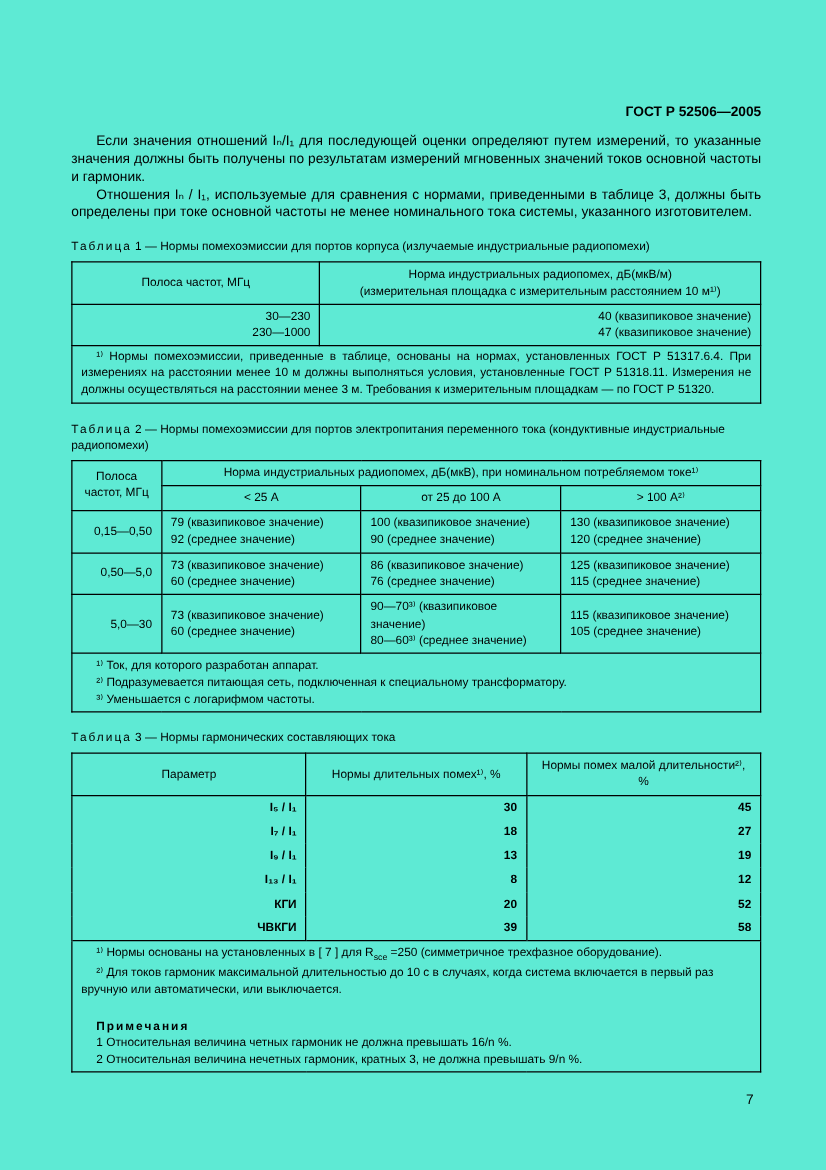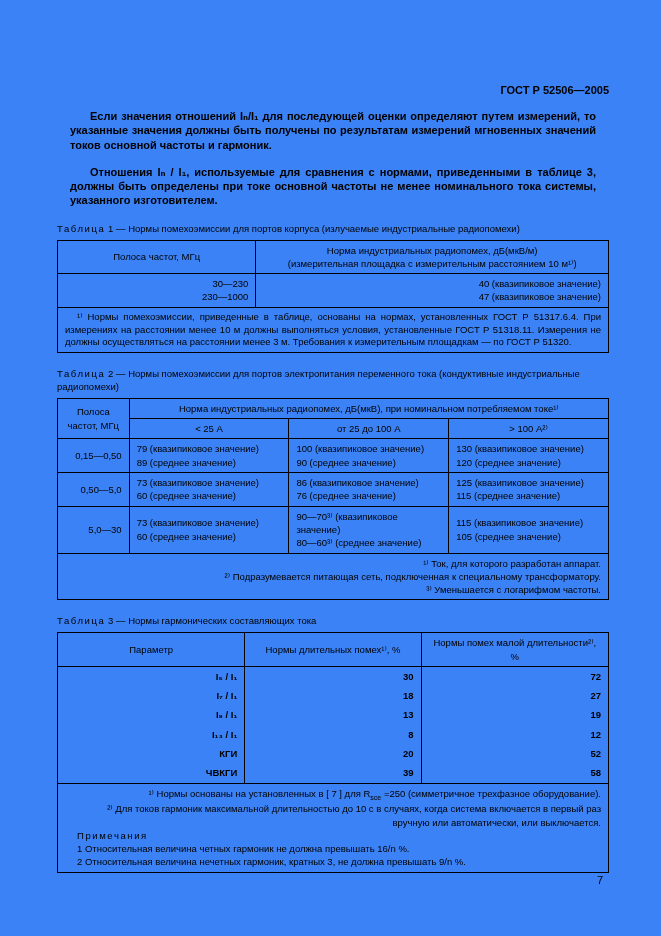--- a/index.html
+++ b/index.html
@@ -1,39 +1,39 @@
 <!DOCTYPE html>
 <html><head>
 <meta charset="utf-8">
 <style>
   html,body { margin:0; padding:0; background:#e8e8e8; }
   .page {
-    width:661px; height:936px; margin:0 auto; background:#3b82f6;
+    width:661px; height:936px; margin:0 auto; background:#5eead4;
     box-sizing:border-box; position:relative;
     padding:84px 52px 0 57px;
     font-family:"Liberation Sans","DejaVu Sans",sans-serif;
     font-size:11px; color:#000;
   }
   .doc-header { text-align:right; font-weight:bold; font-size:11px; margin:0 0 10px 0; }
   .heading { font-weight:bold; margin:0; text-indent:20px; line-height:1.3; }
   .spaced { letter-spacing:2px; word-spacing:4px; }
   .spaced-sm { letter-spacing:1.6px;text-align:right; }
   .ml { white-space:pre-line; }
-  .body-text { margin:13px; text-indent:20px; text-align:justify; line-height:1.3;font-weight:bold; }
+  .body-text { margin:0; text-indent:20px; text-align:justify; line-height:1.3; }
   .caption { font-size:9.5px; margin:15px 0 4px 0; line-height:1.35; }
   table.gost { width:100%; border-collapse:collapse; font-size:9.5px; line-height:1.4; table-layout:fixed; }
   table.gost td { border:1px solid #000; padding:3px 7px; vertical-align:middle; word-wrap:break-word; }
   .hdr { text-align:center; }
   .ctr { text-align:right; }
   .lft { text-align:left; }
   tr.noline td { border-top:0; border-bottom:0;font-weight:bold; }
   tr.fnrow td { border-top:1px solid #000; }
   .fn-just { text-align:justify; text-indent:12px; line-height:1.35;margin-left:20px; }
-  .fn-line { text-indent:12px; line-height:1.4;text-align:right; }
-  .notes-label { text-indent:12px; margin-top:0; }
+  .fn-line { text-indent:12px; line-height:1.4; }
+  .notes-label { text-indent:12px; margin-top:16px;font-weight:bold; }
   .note { text-indent:12px; line-height:1.4; }
   .t1-c1 { width:36%; }
   .t2-c1 { width:13%; }
   .t2-c  { width:29%; }
   .t3-c1 { width:34%; }
   .t3-c2 { width:32%; }
   .t3-c3 { width:34%; }
   .page-num { position:absolute; right:58px; bottom:50px; font-size:11px; }
   sub { font-size:7px; }
 </style>
@@ -89,21 +89,21 @@
       <td colspan="3" class="hdr">Норма индустриальных радиопомех, дБ(мкВ), при номинальном потребляемом токе¹⁾</td>
     </tr>
     <tr>
       <td class="hdr">&lt; 25 А</td>
       <td class="hdr">от 25 до 100 А</td>
       <td class="hdr">&gt; 100 А²⁾</td>
     </tr>
     <tr>
       <td class="ctr">0,15—0,50</td>
       <td class="lft ml">79 (квазипиковое значение)
-89 (среднее значение)</td>
+92 (среднее значение)</td>
       <td class="lft ml">100 (квазипиковое значение)
 90 (среднее значение)</td>
       <td class="lft ml">130 (квазипиковое значение)
 120 (среднее значение)</td>
     </tr>
     <tr>
       <td class="ctr">0,50—5,0</td>
       <td class="lft ml">73 (квазипиковое значение)
 60 (среднее значение)</td>
       <td class="lft ml">86 (квазипиковое значение)
@@ -140,21 +140,21 @@
       </colgroup>
     <tbody>
         <tr>
       <td class="hdr">Параметр</td>
       <td class="hdr">Нормы длительных помех¹⁾, %</td>
       <td class="hdr">Нормы помех малой длительности²⁾, %</td>
     </tr>
     <tr class="noline">
       <td class="ctr">I₅ / I₁</td>
       <td class="ctr">30</td>
-      <td class="ctr">72</td>
+      <td class="ctr">45</td>
     </tr>
     <tr class="noline">
       <td class="ctr">I₇ / I₁</td>
       <td class="ctr">18</td>
       <td class="ctr">27</td>
     </tr>
     <tr class="noline">
       <td class="ctr">I₉ / I₁</td>
       <td class="ctr">13</td>
       <td class="ctr">19</td>

